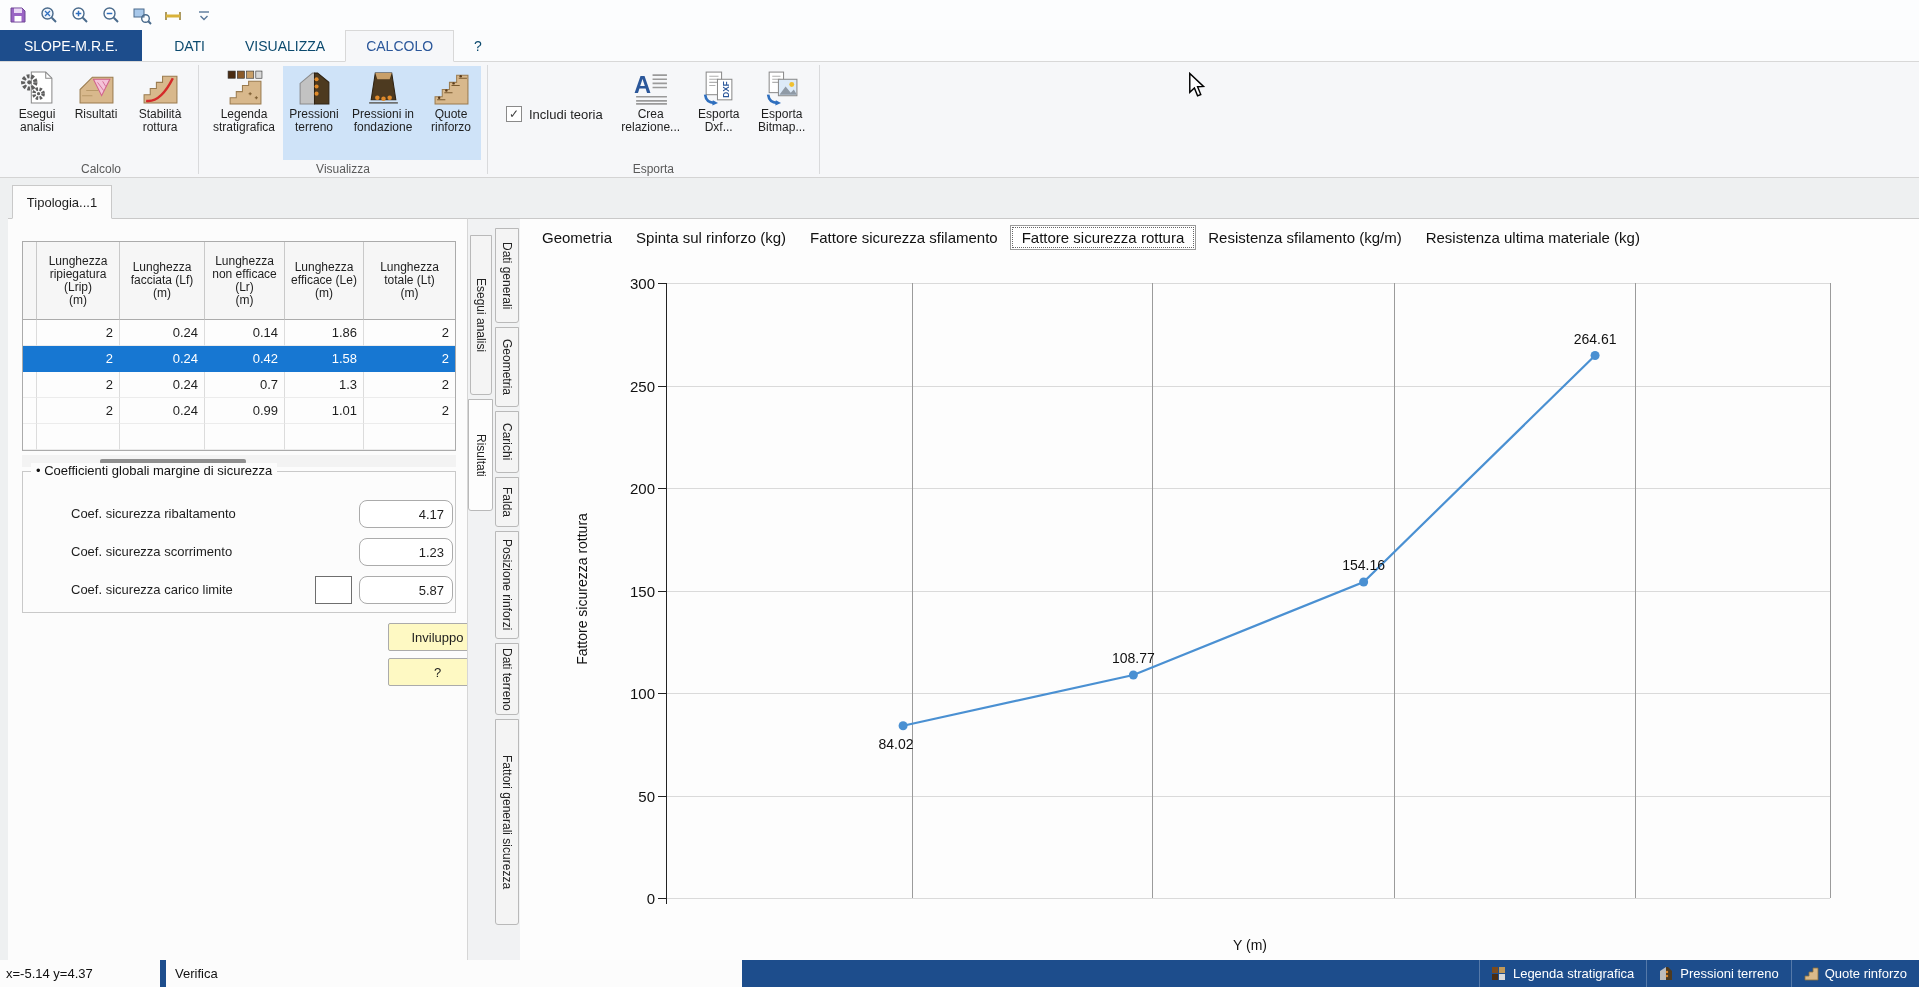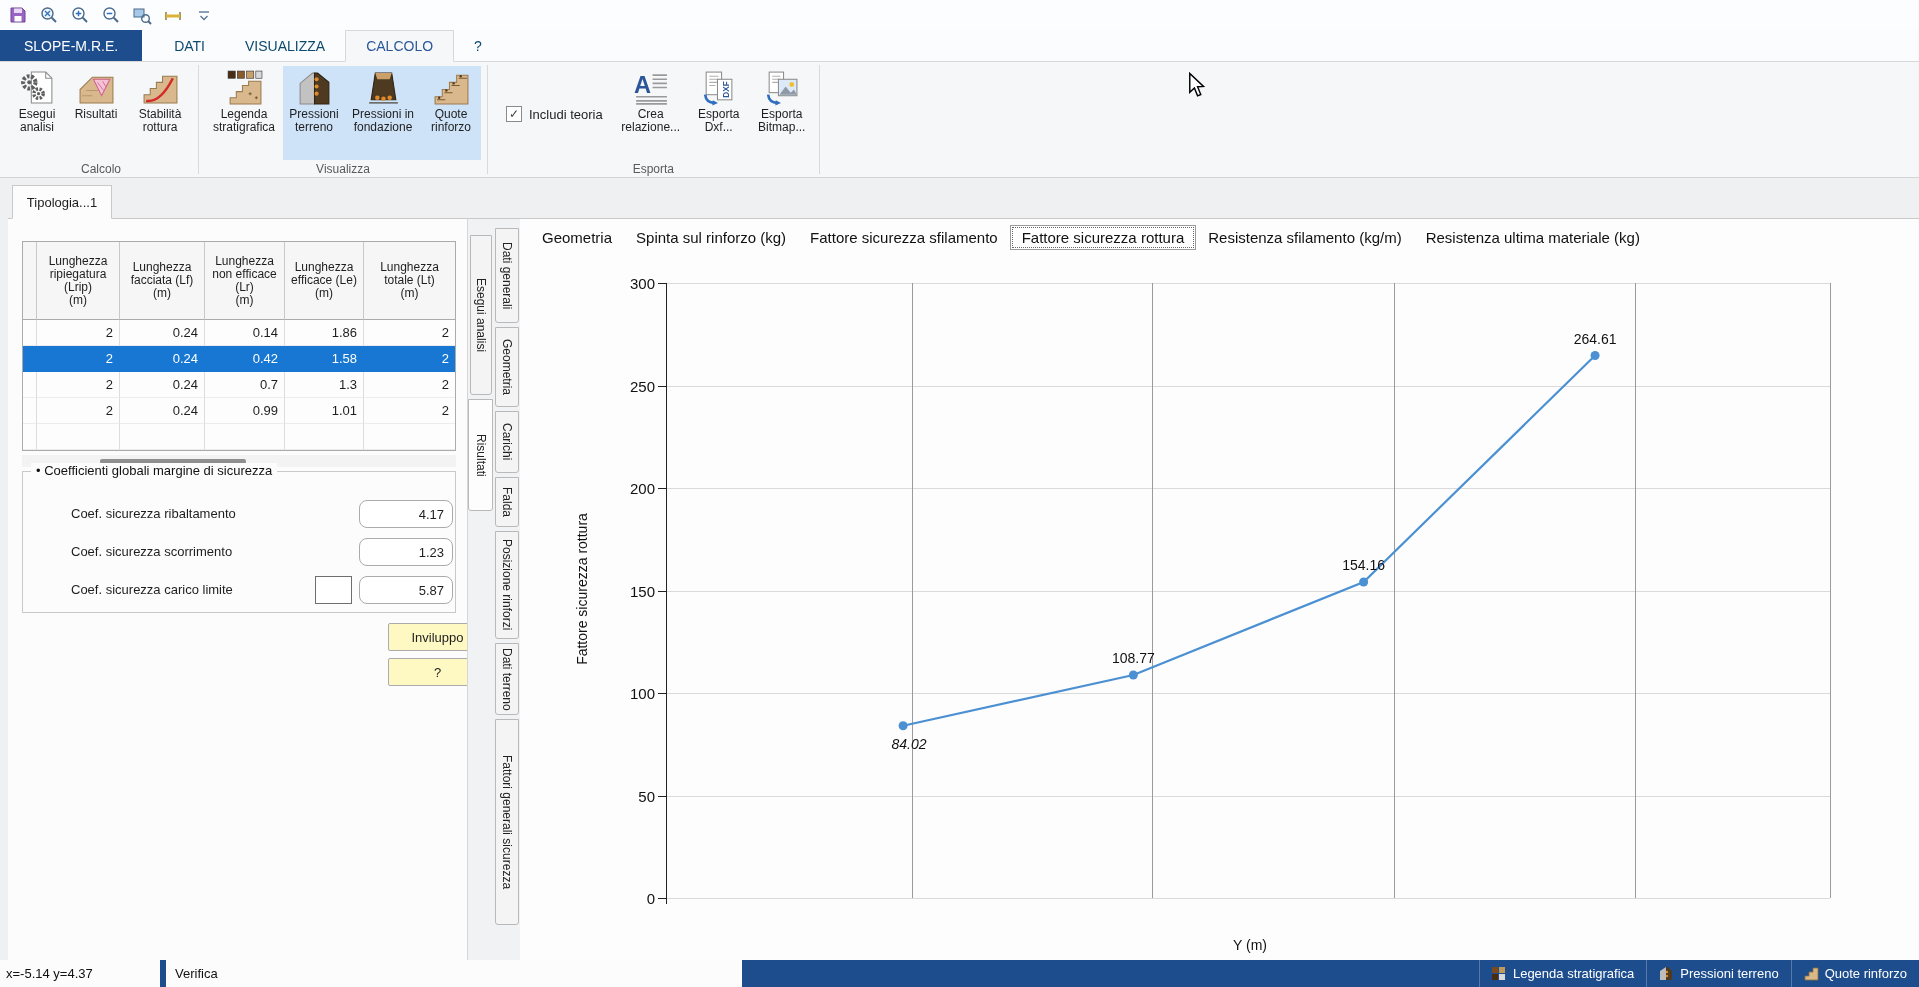--- a/index.html
+++ b/index.html
@@ -454,21 +454,21 @@
       <div class="vgrid" style="left: 967.616px;"></div>
       <div class="vgrid" style="left: 1163px;"></div>
       <div class="yaxis"></div>
       <svg width="1163" height="615" style="position: absolute; left: 0px; top: 0px; overflow: visible;">
         <polyline points="236.08900000000003,442.759 466.363,392.0215 696.637,298.972 928.0740000000001,72.5495" fill="none" stroke="#4a90d2" stroke-width="2.2"></polyline>
         <circle cx="236.08900000000003" cy="442.759" r="4.5" fill="#4a90d2"></circle>
         <circle cx="466.363" cy="392.0215" r="4.5" fill="#4a90d2"></circle>
         <circle cx="696.637" cy="298.972" r="4.5" fill="#4a90d2"></circle>
         <circle cx="928.0740000000001" cy="72.5495" r="4.5" fill="#4a90d2"></circle>
       </svg>
-      <div class="ptlabel" style="left: 242px; top: 460.759px; font-style: italic;">84.02</div>
+      <div class="ptlabel" style="left: 229px; top: 460.759px;">84.02</div>
       <div class="ptlabel" style="left: 466.363px; top: 375.022px;">108.77</div>
       <div class="ptlabel" style="left: 696.637px; top: 281.972px;">154.16</div>
       <div class="ptlabel" style="left: 928.074px; top: 55.5495px;">264.61</div>
     </div>
   <div class="xlabel">Y (m)</div>
 </div>
 
 <div class="status-bar">
   <div class="sb-coords">x=-5.14 y=4.37</div>
   <div class="sb-gap"></div>

